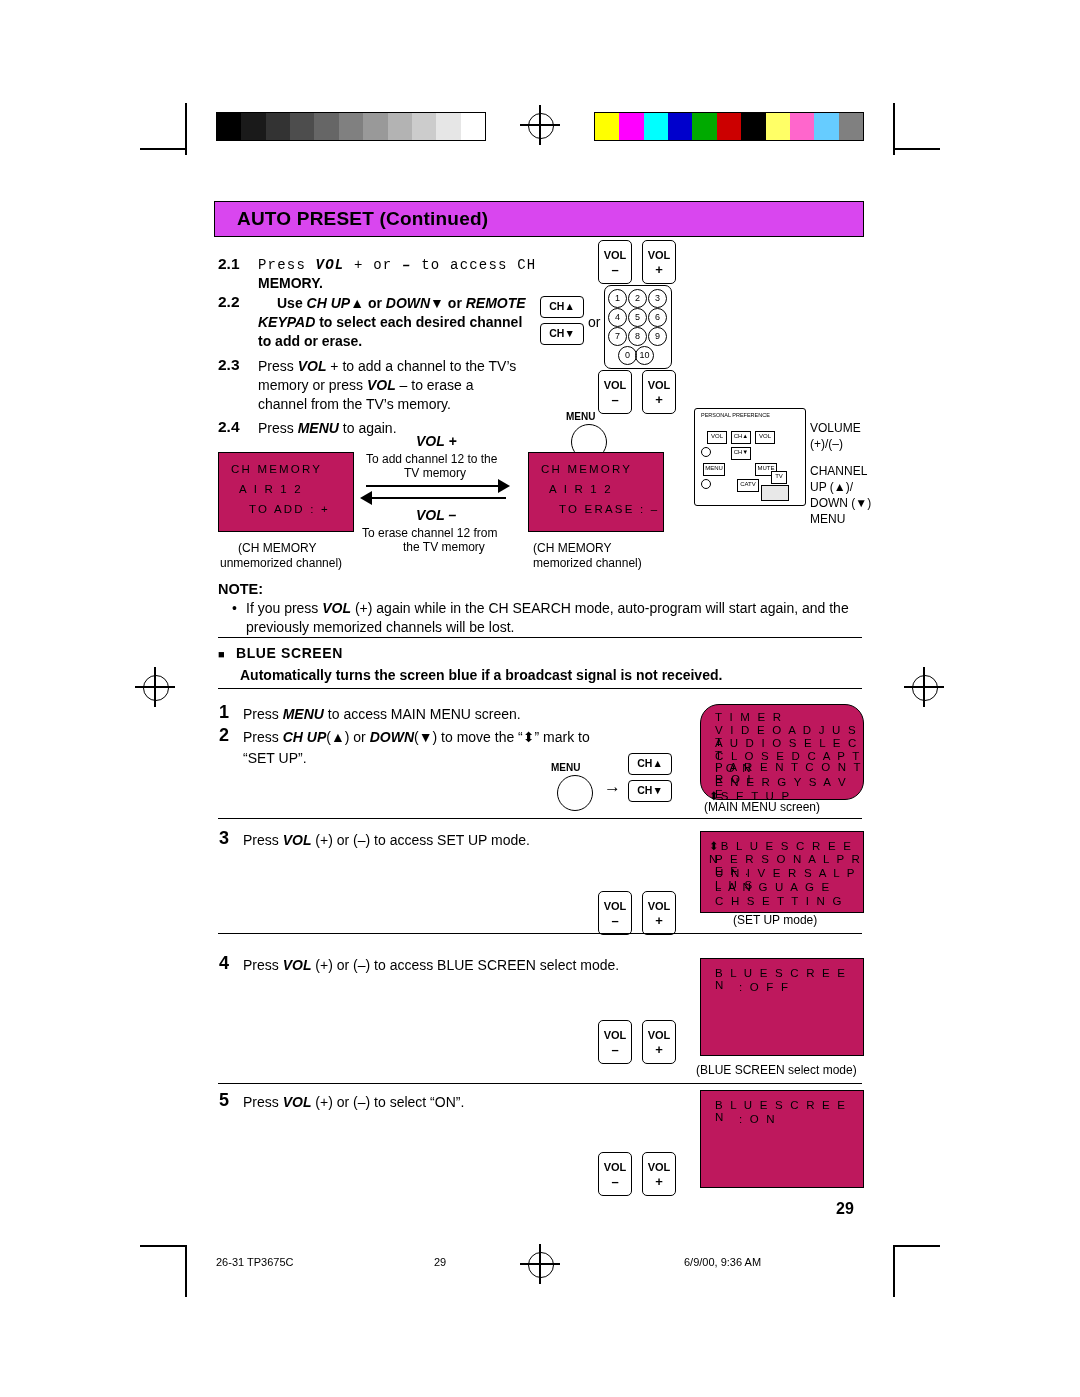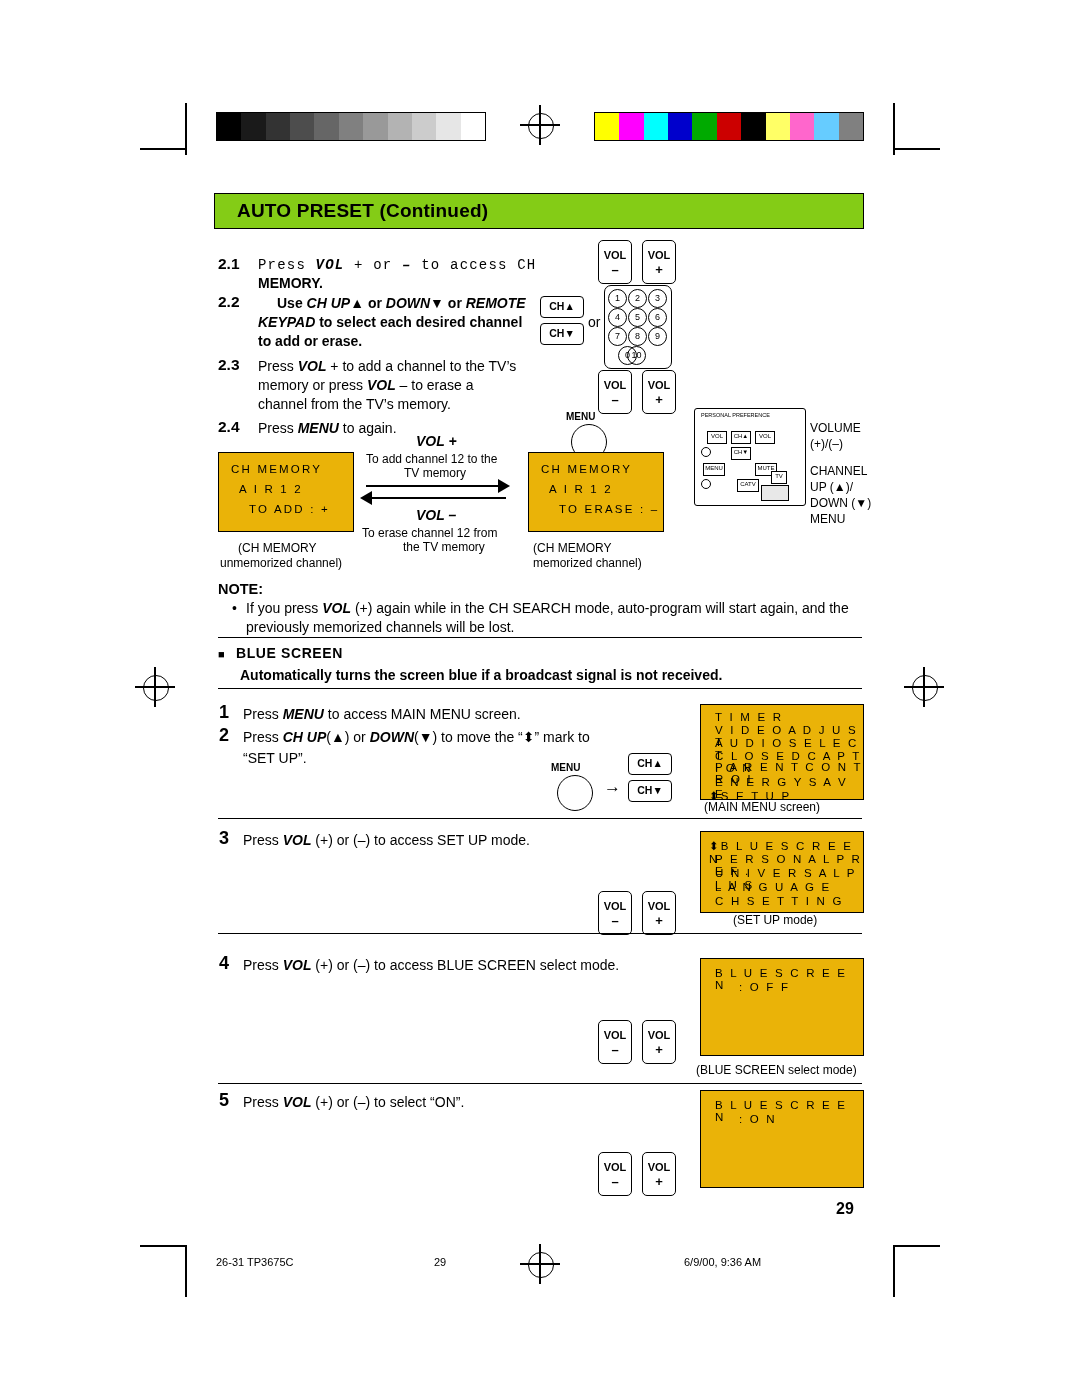--- a/index.html
+++ b/index.html
@@ -7,21 +7,21 @@
   .page{position:absolute;left:0;top:0;width:1080px;height:1397px;}
 
   
   .crop{position:absolute;background:#000;}
   .reg{position:absolute;border-radius:50%;border:1.5px solid #000;}
 
   .colorbar{position:absolute;display:flex;}
   .colorbar div{height:100%;}
 
   
-  .title-bar{position:absolute;left:214px;top:193px;width:648px;height:34px;border:1.5px solid #000;background:#84cc16;}
+  .title-bar{position:absolute;left:214px;top:201px;width:648px;height:34px;border:1.5px solid #000;background:#d946ef;}
   .title-bar span{position:absolute;left:22px;top:6px;font-size:19px;font-weight:bold;letter-spacing:.2px;}
 
   
   .num{position:absolute;font-weight:bold;font-size:15.5px;}
   .txt{position:absolute;font-size:14px;line-height:19px;}
   .txt i{font-style:italic;font-weight:bold;}
   .sp{letter-spacing:1.2px;font-family:Liberation Mono, monospace;}
 
   
   .volbtn{position:absolute;width:32px;height:42px;border:1.5px solid #000;border-radius:5px;background:#fff;}
@@ -30,21 +30,21 @@
 
   .chbtn{position:absolute;width:42px;height:20px;border:1.5px solid #000;border-radius:4px;background:#fff;font-size:10.5px;font-weight:bold;text-align:center;line-height:19px;}
 
   .menubtn{position:absolute;width:34px;height:34px;border:1.5px solid #000;border-radius:50%;background:#fff;}
   .menulbl{position:absolute;font-size:10px;font-weight:bold;}
 
   .keypad{position:absolute;border:1.5px solid #000;border-radius:7px;background:#fff;}
   .key{position:absolute;width:17px;height:17px;border:1.2px solid #000;border-radius:50%;font-size:9px;text-align:center;line-height:16px;}
 
   
-  .screen{position:absolute;border:1.5px solid #000;background:#eab308;}
+  .screen{position:absolute;border:1.5px solid #000;background:#be185d;}
   .screen .line{position:absolute;font-size:11.5px;letter-spacing:2.2px;}
   .cap{position:absolute;font-size:12px;}
 
   .arrow-line{position:absolute;height:1.5px;background:#000;}
   .arrow-head{position:absolute;width:0;height:0;}
 
   hr.rule{position:absolute;border:none;border-top:1.2px solid #000;margin:0;}
 
   .tvpanel{position:absolute;border:1.5px solid #000;background:#fff;border-radius:3px;}
   .tvpanel .pbtn{position:absolute;border:1px solid #000;background:#fff;font-size:6px;text-align:center;line-height:9px;}
@@ -160,21 +160,21 @@
     <div class="key" style="left:3px;top:3px;">1</div>
     <div class="key" style="left:23px;top:3px;">2</div>
     <div class="key" style="left:43px;top:3px;">3</div>
     <div class="key" style="left:3px;top:22px;">4</div>
     <div class="key" style="left:23px;top:22px;">5</div>
     <div class="key" style="left:43px;top:22px;">6</div>
     <div class="key" style="left:3px;top:41px;">7</div>
     <div class="key" style="left:23px;top:41px;">8</div>
     <div class="key" style="left:43px;top:41px;">9</div>
     <div class="key" style="left:13px;top:60px;">0</div>
-    <div class="key" style="left:22px;top:60px;">10</div>
+    <div class="key" style="left:30px;top:60px;">10</div>
   </div>
 
   <div class="volbtn" style="left:598px;top:370px;">
     <div class="l1">VOL</div>
     <div class="l2">–</div>
   </div>
   <div class="volbtn" style="left:642px;top:370px;">
     <div class="l1">VOL</div>
     <div class="l2">+</div>
   </div>
@@ -257,21 +257,21 @@
     <span>Press  </span><i>CH UP</i><span>(▲)</span><span>  or  </span><i>DOWN</i><span>(▼)</span><span>  to move the “</span><span>⬍</span><span>” mark to</span>
   </div>
   <div class="txt" style="left:243px;top:749px;">“SET UP”.</div>
 
   <div class="menulbl" style="left:551px;top:762px;">MENU</div>
   <div class="menubtn" style="left:557px;top:775px;"></div>
   <div class="txt" style="left:604px;top:777px;font-size:17px;">→</div>
   <div class="chbtn" style="left:628px;top:753px;">CH▲</div>
   <div class="chbtn" style="left:628px;top:780px;">CH▼</div>
 
-  <div class="screen" style="left:700px;top:704px;width:162px;height:94px;">
+  <div class="screen" style="left:700px;top:704px;width:162px;height:94px;border-radius:19px;">
     <div class="line" style="left:14px;top:6px;">T I M E R</div>
     <div class="line" style="left:14px;top:19px;">V I D E O   A D J U S T</div>
     <div class="line" style="left:14px;top:32px;">A U D I O   S E L E C T</div>
     <div class="line" style="left:14px;top:45px;">C L O S E D   C A P T I O N</div>
     <div class="line" style="left:14px;top:56px;">P A R E N T   C O N T R O L</div>
     <div class="line" style="left:14px;top:71px;">E N E R G Y   S A V E</div>
     <div class="line" style="left:8px;top:84px;">⬍S E T   U P</div>
   </div>
   <div class="cap" style="left:704px;top:800px;">(MAIN MENU screen)</div>
 

